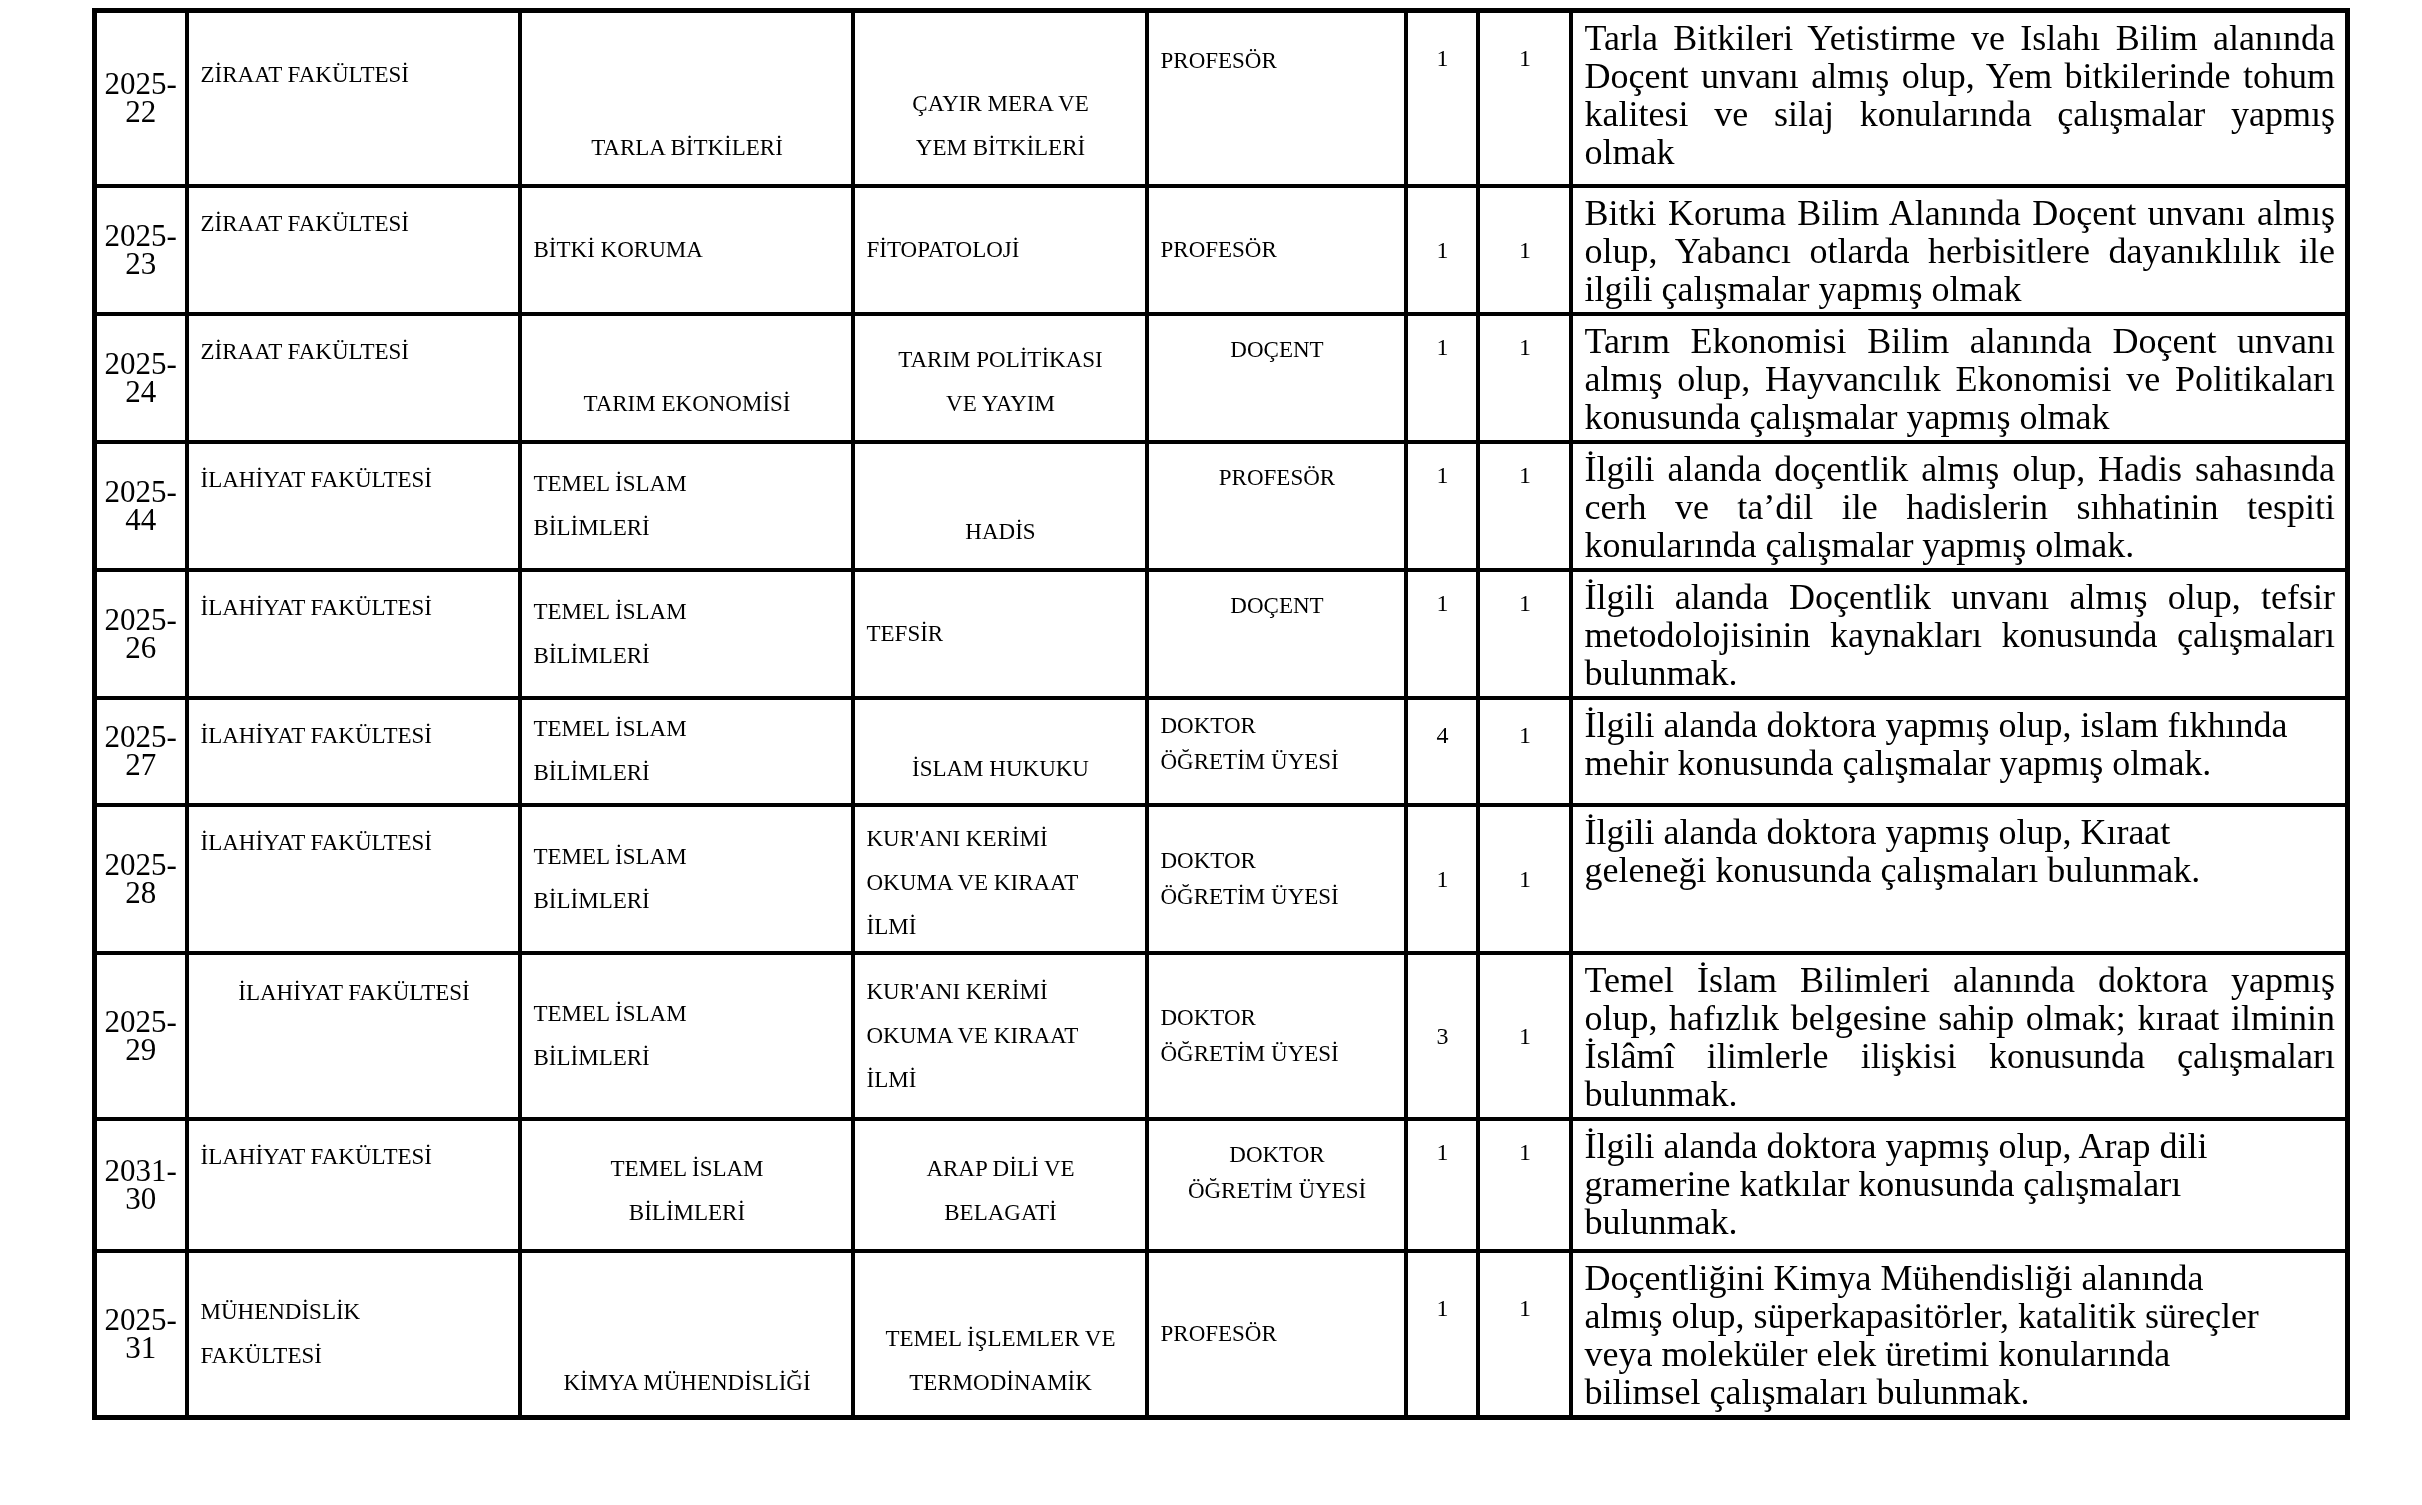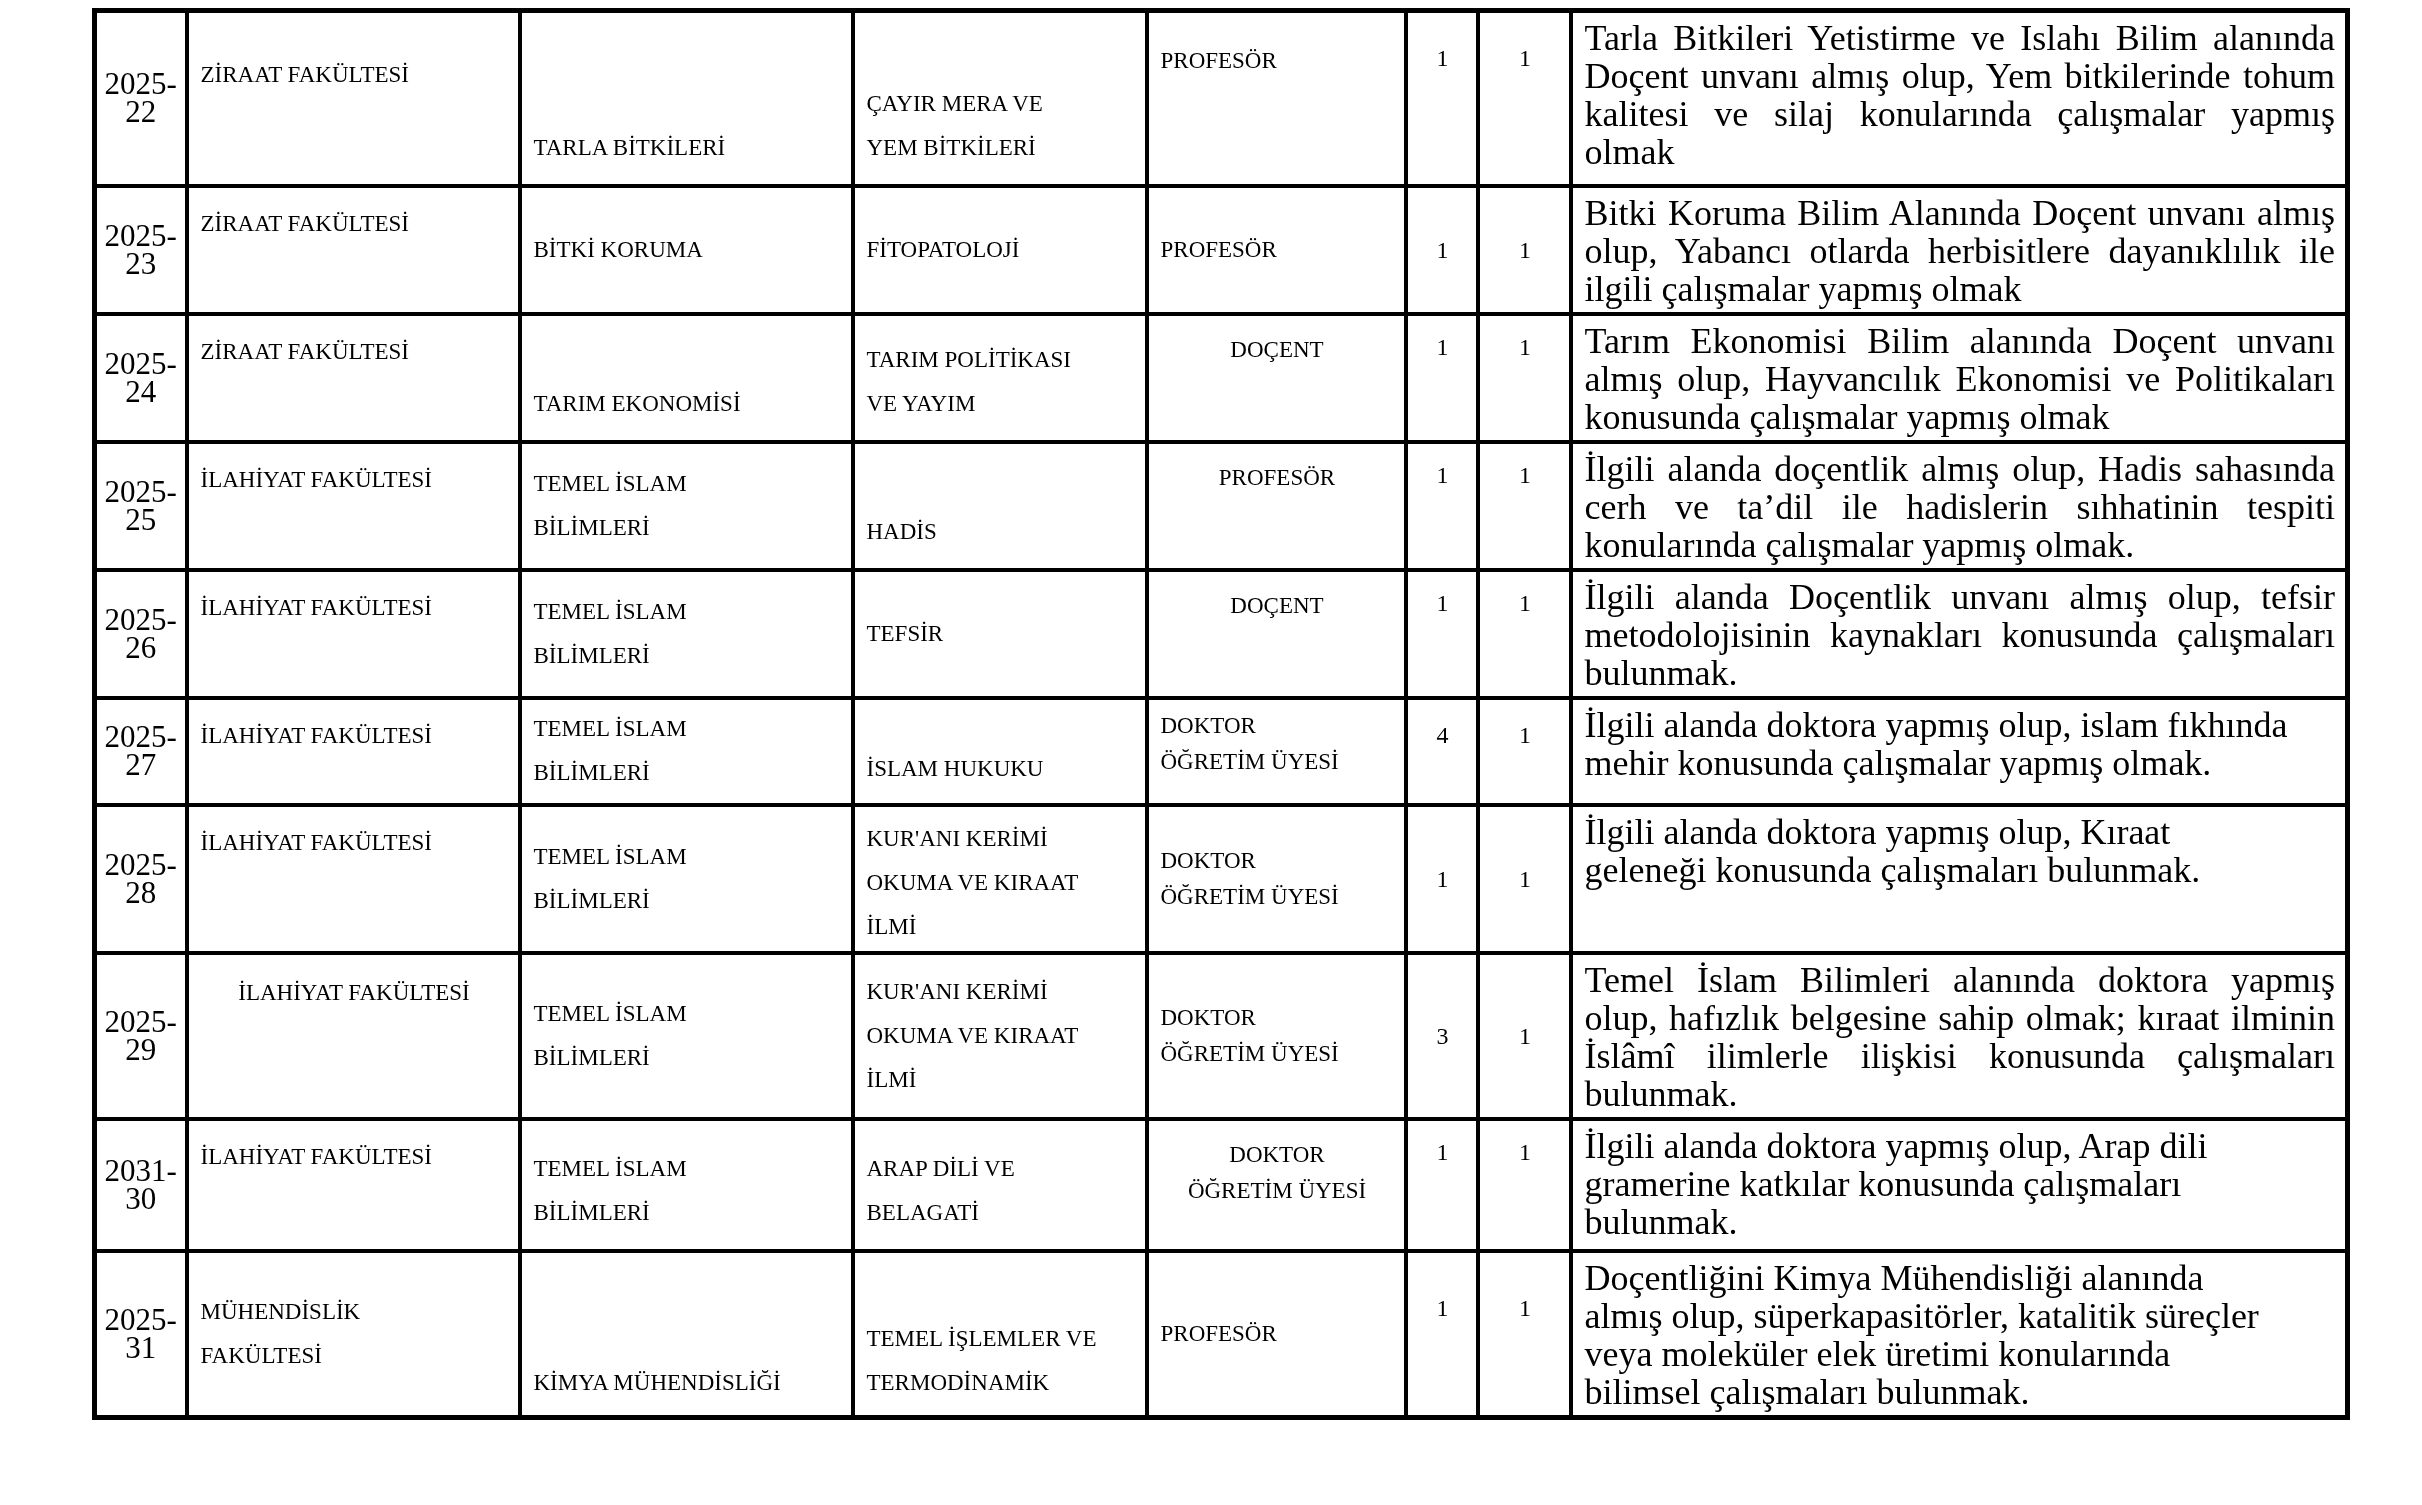--- a/index.html
+++ b/index.html
@@ -35,21 +35,21 @@
     padding:6px 10px 4px 12px;
     vertical-align:top;
     white-space:normal;
     text-align:left;
   }
   td.just{text-align:justify;text-justify:inter-word;}
   td.pre{white-space:pre-line;}
   
   .va-t{vertical-align:top;}
   .va-m{vertical-align:middle;}
-  .va-b{vertical-align:bottom;}
+  .va-b{vertical-align:bottom;text-align:center;}
   .pt8{padding-top:8px;}.pt10{padding-top:10px;}.pt14{padding-top:14px;}
   .pt16{padding-top:16px;text-align:center;}.pt20{padding-top:20px;}.pt30{padding-top:30px;}
   .pt40{padding-top:40px;}
   .pb10{padding-bottom:10px;}.pb12{padding-bottom:12px;}.pb14{padding-bottom:14px;}
   
   tr.h0{height:175px;}
   tr.h1{height:125px;}
   tr.h2{height:127px;}
   tr.h3{height:128px;}
   tr.h4{height:125px;}
@@ -105,21 +105,21 @@
         <td class="va-b pb14">TARIM EKONOMİSİ</td>
         <td class="va-b pb14">TARIM POLİTİKASI
 VE YAYIM</td>
         <td class="c-title va-t pt16">DOÇENT</td>
         <td class="c-num va-t pt16">1</td>
         <td class="c-num va-t pt16">1</td>
         <td class="c-desc just">Tarım Ekonomisi  Bilim alanında Doçent unvanı almış olup, Hayvancılık Ekonomisi ve Politikaları konusunda çalışmalar yapmış olmak</td>
       </tr>
 
       <tr class="h3">
-        <td class="c-code va-m">2025-25</td>
+        <td class="c-code va-m">2025-44</td>
         <td class="va-t pt14">İLAHİYAT FAKÜLTESİ</td>
         <td class="va-m">TEMEL İSLAM
 BİLİMLERİ</td>
         <td class="va-b pb14">HADİS</td>
         <td class="c-title va-t pt16">PROFESÖR</td>
         <td class="c-num va-t pt16">1</td>
         <td class="c-num va-t pt16">1</td>
         <td class="c-desc just">İlgili alanda doçentlik almış olup, Hadis sahasında cerh ve ta’dil ile hadislerin sıhhatinin tespiti konularında çalışmalar yapmış olmak.</td>
       </tr>
 

